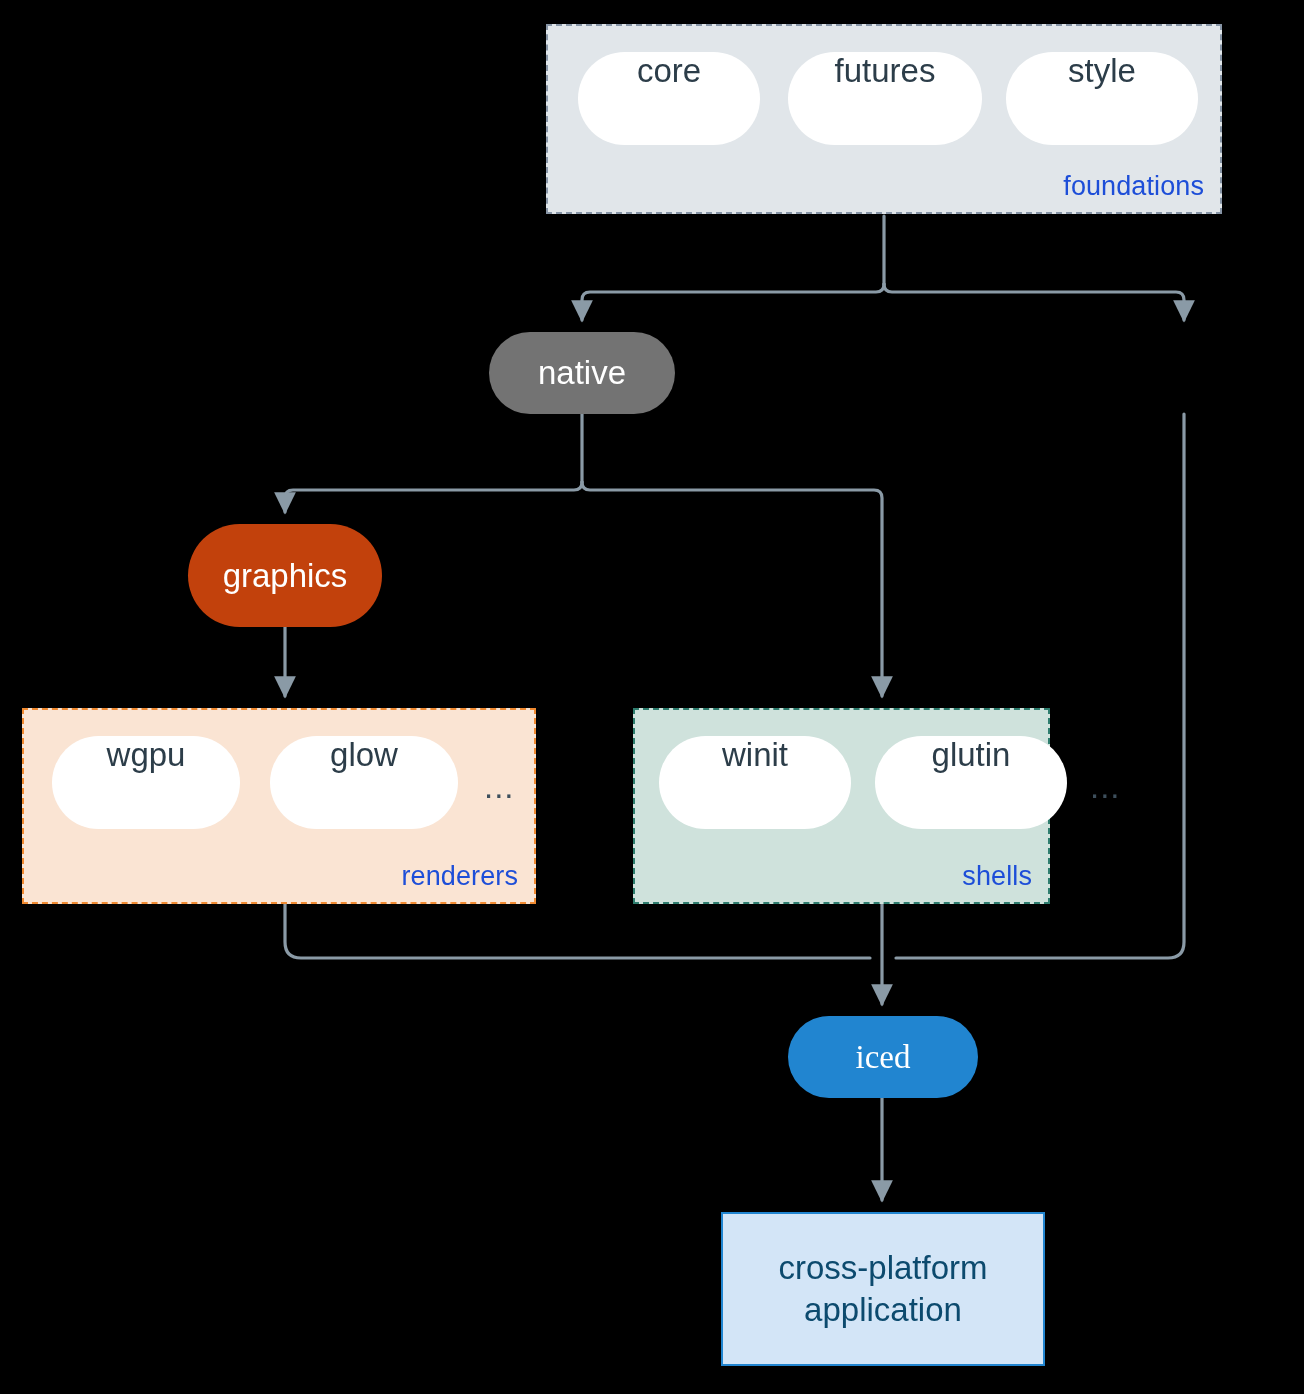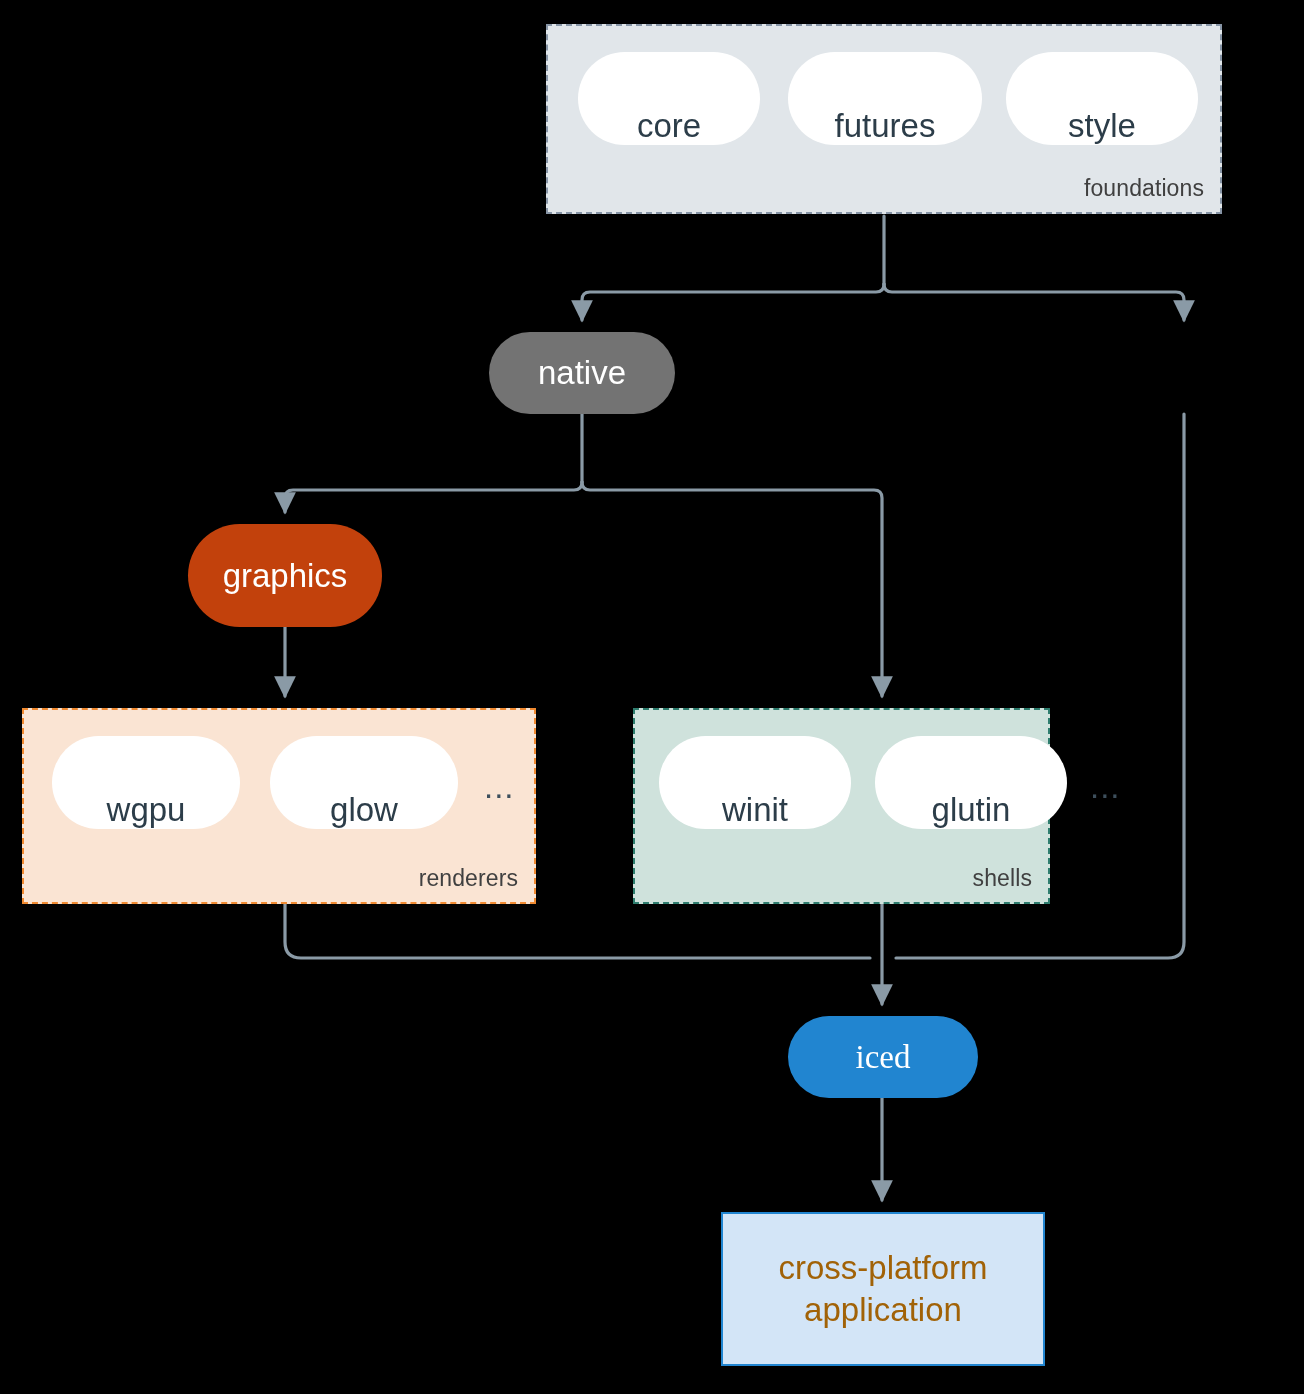--- a/index.html
+++ b/index.html
@@ -26,22 +26,22 @@
 
   
   .group {
     position: absolute;
     box-sizing: border-box;
   }
   .group-label {
     position: absolute;
     right: 16px;
     bottom: 10px;
-    font-size: 23px;
-    color: #404040;
+    font-size: 27px;
+    color: #1d4ed8;
     letter-spacing: 0.1px;
     white-space: nowrap;
   }
   .group.foundations {
     left: 546px;
     top: 24px;
     width: 676px;
     height: 190px;
     background: #E1E6EA;
     border: 2px dashed #8795a6;
@@ -62,21 +62,21 @@
     background: #CFE2DC;
     border: 2px dashed #2E7D6E;
   }
 
   
   .pill {
     position: absolute;
     background: #FFFFFF;
     border-radius: 48px;
     display: flex;
-    align-items: flex-end;
+    align-items: flex-start;
     justify-content: center;
     font-size: 33px;
     color: #2c3d49;
     box-sizing: border-box;
   }
   .ellipsis {
     position: absolute;
     font-size: 33px;
     color: #3d4f5c;
     line-height: 1;
@@ -107,21 +107,21 @@
     top: 1212px;
     width: 324px;
     height: 154px;
     background: #D3E5F7;
     border: 2px solid #2185D0;
     display: flex;
     flex-direction: column;
     align-items: center;
     justify-content: center;
     font-size: 33px;
-    color: #a16207;
+    color: #0c4a6e;
     line-height: 1.28;
     box-sizing: border-box;
   }
 </style>
 </head>
 <body>
 
 <div id="stage">
 
   <svg id="edges" viewBox="0 0 1304 1394">

